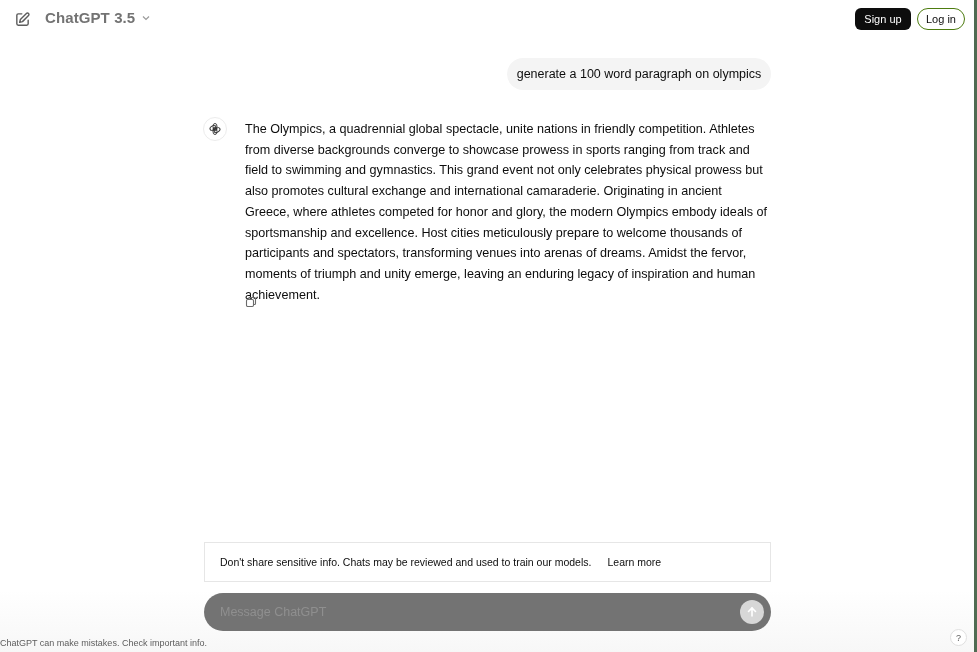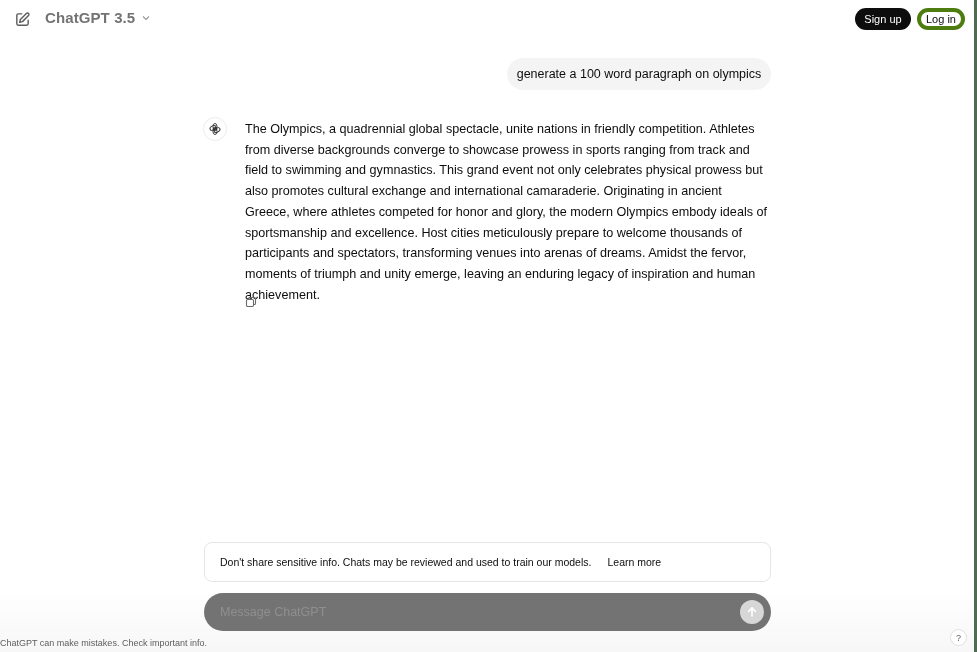--- a/index.html
+++ b/index.html
@@ -7,30 +7,30 @@
     body { font-family: "Liberation Sans", "DejaVu Sans", sans-serif; color: #0d0d0d; position: relative; }
 
     .right-edge { position: absolute; top: 0; right: 0; width: 3px; height: 652px; background: #4f6b52; }
 
     .header { position: absolute; top: 0; left: 0; width: 974px; height: 38px; }
     .new-chat-btn { position: absolute; left: 12px; top: 9px; width: 20px; height: 20px; cursor: pointer; display: flex; align-items: center; justify-content: center; }
     .model-select { position: absolute; left: 45px; top: 9px; display: flex; align-items: center; gap: 6px; cursor: pointer; }
     .model-label { font-size: 15px; color: #737373; font-weight: 600; letter-spacing: 0.1px; }
     .chev { width: 10px; height: 10px; display: flex; align-items: center; }
 
-    .signup-btn { position: absolute; left: 855px; top: 8px; width: 56px; height: 22px; border-radius: 11px; background: #0d0d0d; color: #fff; font-size: 11px; display: flex; align-items: center; justify-content: center; cursor: pointer; }
-    .login-btn { position: absolute; left: 917px; top: 8px; width: 48px; height: 22px; border-radius: 11px; background: #fff; border: 4px solid #4d7c0f; color: #0d0d0d; font-size: 11px; display: flex; align-items: center; justify-content: center; cursor: pointer; }
+    .signup-btn { position: absolute; left: 855px; top: 8px; width: 56px; height: 22px; border-radius: 6px; background: #0d0d0d; color: #fff; font-size: 11px; display: flex; align-items: center; justify-content: center; cursor: pointer; }
+    .login-btn { position: absolute; left: 917px; top: 8px; width: 48px; height: 22px; border-radius: 11px; background: #fff; border: 1px solid #4d7c0f; color: #0d0d0d; font-size: 11px; display: flex; align-items: center; justify-content: center; cursor: pointer; }
 
     .user-bubble { position: absolute; left: 507px; top: 58px; width: 264px; height: 32px; border-radius: 16px; background: #f4f4f4; font-size: 12.5px; color: #0d0d0d; display: flex; align-items: center; justify-content: center; }
 
     .assistant-avatar { position: absolute; left: 203px; top: 117px; width: 24px; height: 24px; border-radius: 50%; border: 1px solid #ececec; display: flex; align-items: center; justify-content: center; background: #fff; }
     .assistant-text { position: absolute; left: 245px; top: 119px; width: 525px; font-size: 12.6px; line-height: 20.7px; color: #0d0d0d; }
     .copy-btn { position: absolute; left: 243px; top: 294px; width: 15px; height: 15px; cursor: pointer; display: flex; align-items: center; justify-content: center; }
 
-    .notice { position: absolute; left: 204px; top: 542px; width: 567px; height: 40px; border: 1px solid #e6e6e6; border-radius: 8px; background: #fff; display: flex; align-items: center; padding-left: 15px; font-size: 10.5px; color: #0d0d0d; }
+    .notice { position: absolute; left: 204px; top: 542px; width: 567px; height: 40px; border: 1px solid #e6e6e6; border-radius: 0; background: #fff; display: flex; align-items: center; padding-left: 15px; font-size: 10.5px; color: #0d0d0d; }
     .notice .learn { margin-left: 16px; cursor: pointer; }
 
     .bottom-fade { position: absolute; left: 0; top: 590px; width: 974px; height: 62px; background: linear-gradient(#ffffff, #f7f7f7); }
 
     .composer { position: absolute; left: 204px; top: 593px; width: 567px; height: 38px; border-radius: 19px; background: #737373; }
     .composer input { position: absolute; left: 16px; top: 0; width: 510px; height: 38px; border: none; background: transparent; outline: none; font-family: "Liberation Sans", sans-serif; font-size: 12.5px; color: #0d0d0d; }
     .composer input::placeholder { color: #8f8f8f; }
     .send-btn { position: absolute; left: 536px; top: 7px; width: 24px; height: 24px; border-radius: 50%; background: #d7d7d7; display: flex; align-items: center; justify-content: center; cursor: pointer; }
 
     .disclaimer { position: absolute; left: 0; top: 638px; width: 974px; text-align: left; font-size: 9px; color: #5d5d5d; }

